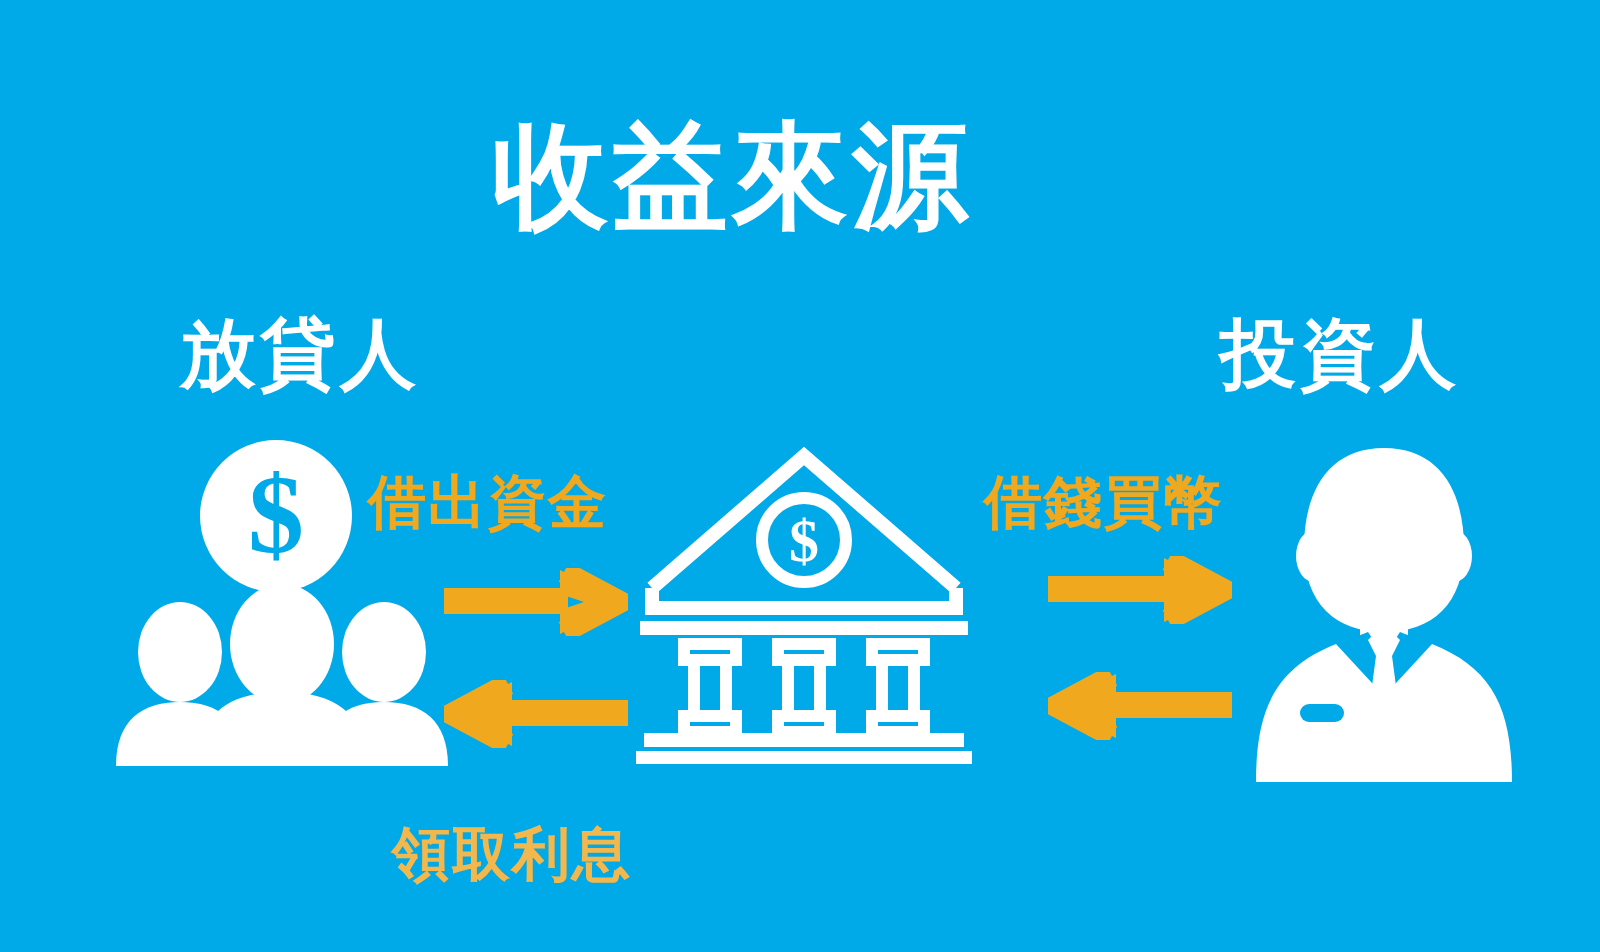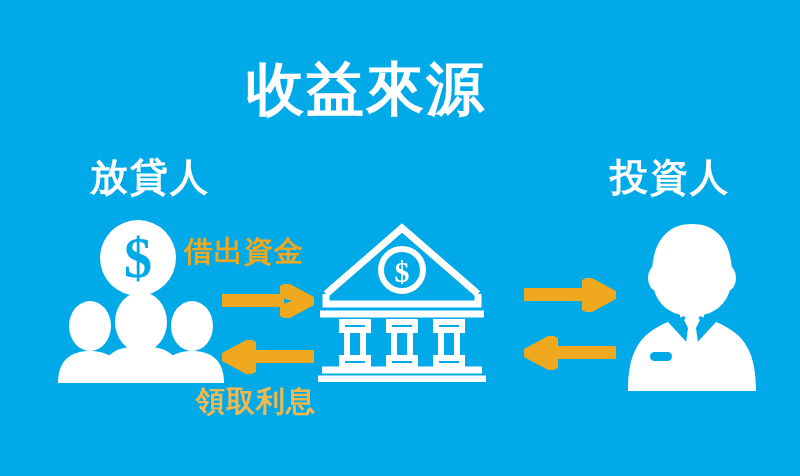--- a/index.html
+++ b/index.html
@@ -52,21 +52,21 @@
 
   
   .flow-label {
     position: absolute;
     font-size: 29px;
     font-weight: bold;
     letter-spacing: 1px;
     white-space: nowrap;
   }
   .flow-label.top    { color: #f0a81e; }
-  .flow-label.bottom { color: #f2b84d; }
+  .flow-label.bottom { color: #f2b84d; margin-top: 26px; }
 
   #flow-lend     { left: 184px; top: 232px; }
   #flow-borrow   { left: 492px; top: 232px; }
   #flow-receive  { left: 196px; top: 382px; }
   #flow-pay      { left: 496px; top: 382px; }
 
   
   .arrow { position: absolute; }
   #arrow-lend-right   { left: 222px; top: 284px; }
   #arrow-interest-left{ left: 222px; top: 340px; }
@@ -167,20 +167,21 @@
 
       <g fill="none" stroke="#ffffff" stroke-width="7">
         <path d="M6 148 L166 148"></path>
         <path d="M2 157 L170 157"></path>
       </g>
     </svg>
   </div>
 
   <div id="role-investor" class="role-label">投資人</div>
 
+  <div id="flow-borrow" class="flow-label top">借錢買幣</div>
 
   <div id="arrow-buy-right" class="arrow">
     <svg width="92" height="34" viewBox="0 0 92 34" xmlns="http://www.w3.org/2000/svg">
       <rect x="0" y="10" width="62" height="13" fill="#f0a81e"></rect>
       <path d="M58 1 L90 17 L58 33 Z" fill="#f0a81e"></path>
       <path d="M60 2 L88 17 L60 32" fill="none" stroke="#f0a81e" stroke-width="11" stroke-linejoin="miter" stroke-linecap="butt"></path>
     </svg>
   </div>
 
   <div id="arrow-pay-left" class="arrow">

